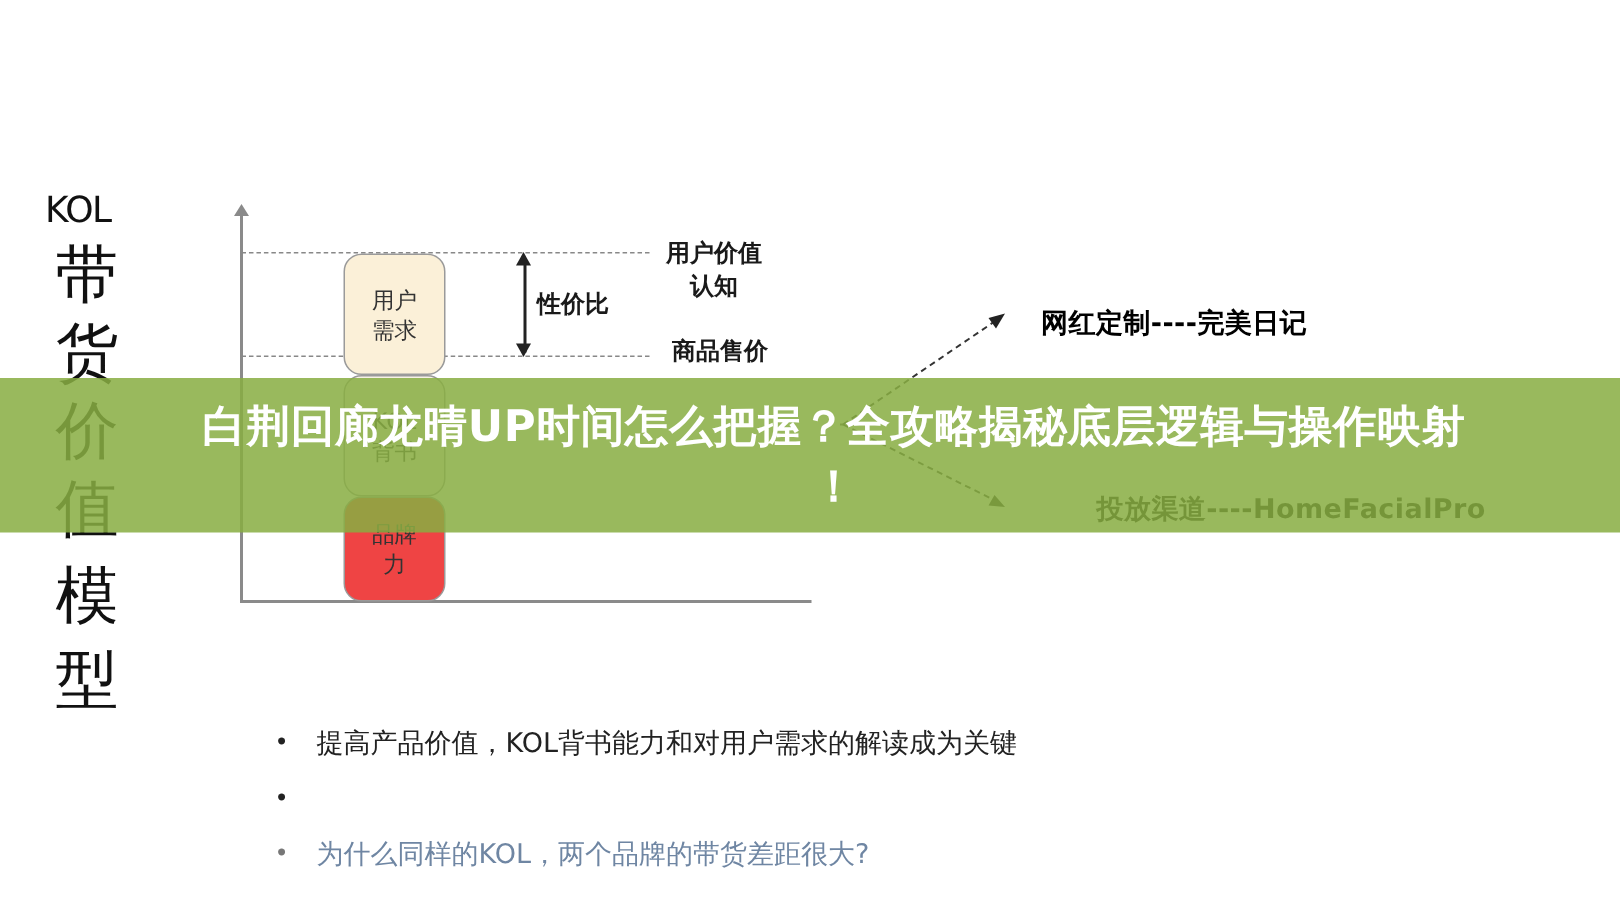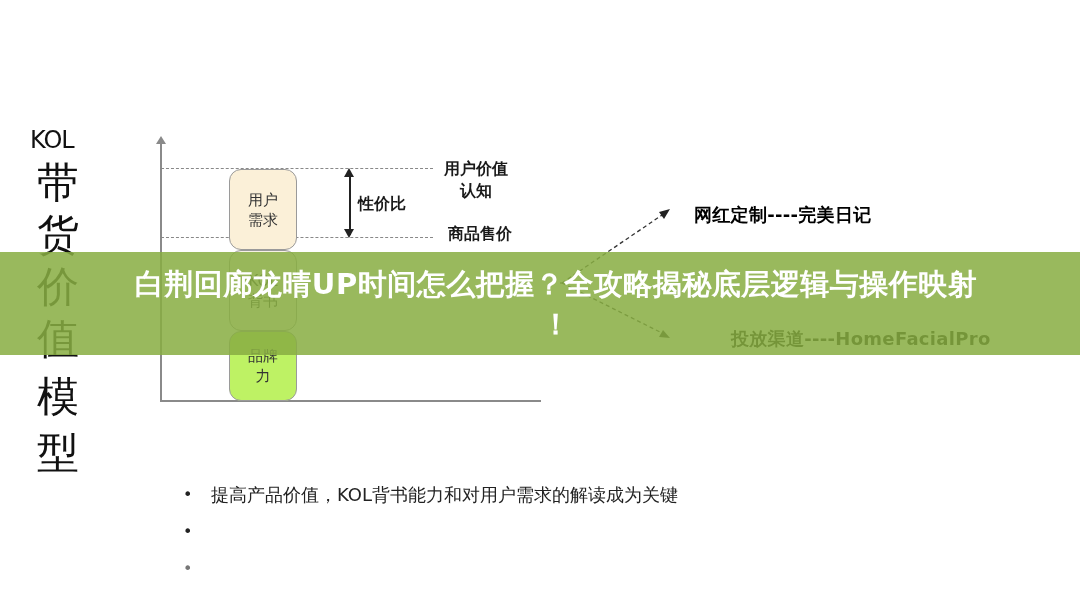--- a/index.html
+++ b/index.html
@@ -19,21 +19,21 @@
     .axis-arrow { left:156px; top:136px; width:0; height:0;
       border-left:5px solid transparent; border-right:5px solid transparent; border-bottom:8px solid #8a8a8a; }
     .axis-h { left:160px; top:400px; width:381px; height:1.5px; background:#8a8a8a; }
     .dash { height:0; border-top:1.3px dashed #888; }
 
     .box { left:229px; width:68px; border:1.3px solid #9a9a9a; border-radius:12px;
       display:flex; flex-direction:column; align-items:center; justify-content:center;
       font-size:15px; color:#333; line-height:20px; box-sizing:border-box; }
     .box-demand { top:169px; height:81px; background:#fbf0d8; }
     .box-kol { top:250px; height:81px; background:#f6f1e5; }
-    .box-brand { top:331px; height:70px; background:#bef264; }
+    .box-brand { top:331px; height:70px; background:#ef4444; }
 
     .dbl-arrow-line { left:349px; top:173px; width:1.5px; height:62px; background:#222; }
     .dbl-arrow-top { left:344px; top:168px; width:0; height:0;
       border-left:5.5px solid transparent; border-right:5.5px solid transparent; border-bottom:9px solid #222; }
     .dbl-arrow-bot { left:344px; top:229px; width:0; height:0;
       border-left:5.5px solid transparent; border-right:5.5px solid transparent; border-top:9px solid #222; }
 
     .bold-label { font-weight:bold; font-size:16px; color:#1a1a1a; text-align:center; line-height:22px; }
 
     .right-label { font-weight:bold; font-size:18px; color:#000000; letter-spacing:0.3px; }
@@ -107,20 +107,21 @@
 <div class="abs bullets">
   <div class="bullet">
     <span class="dot">•</span>
     <span>提高产品价值，KOL背书能力和对用户需求的解读成为关键</span>
   </div>
   <div class="bullet">
     <span class="dot">•</span>
   </div>
   <div class="bullet muted">
     <span class="dot">•</span>
+    <span>为什么同样的KOL，两个品牌的带货差距很大?</span>
   </div>
 </div>
 
 <div class="abs banner"></div>
 <div class="abs banner-text">
   <div>白荆回廊龙晴UP时间怎么把握？全攻略揭秘底层逻辑与操作映射</div>
   <div>！</div>
 </div>
 
 </body></html>

